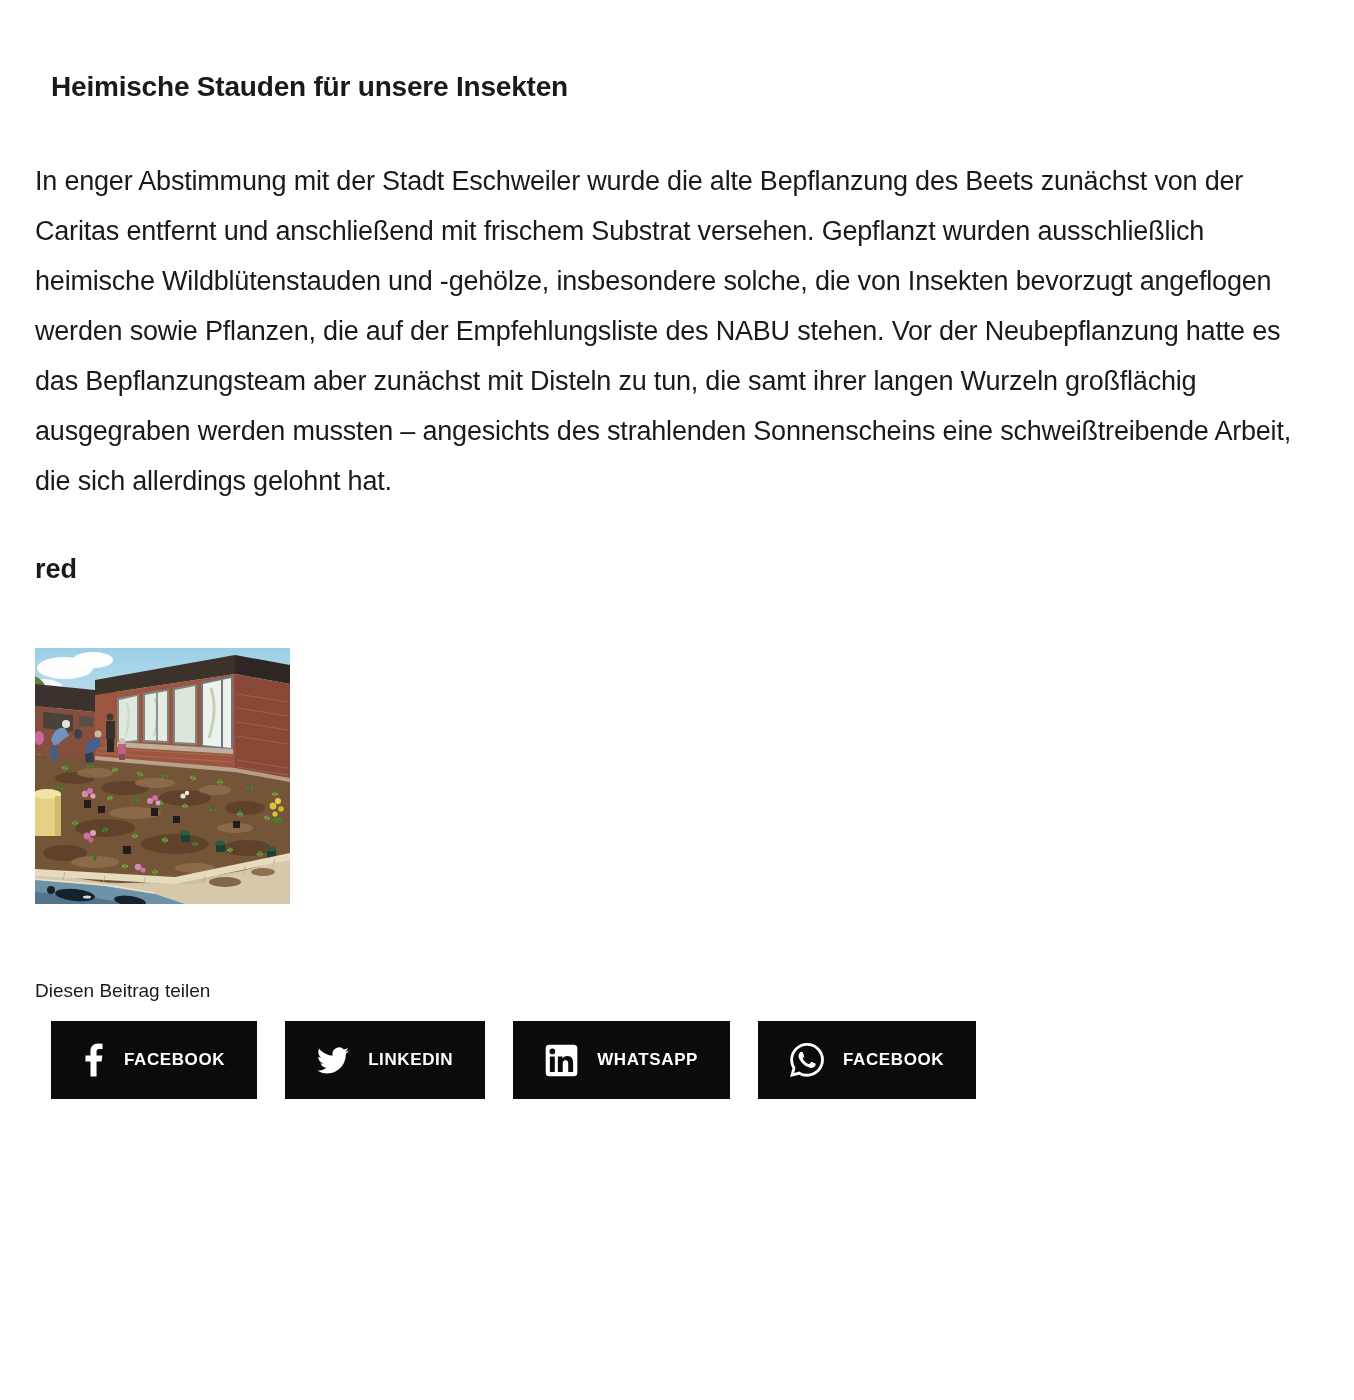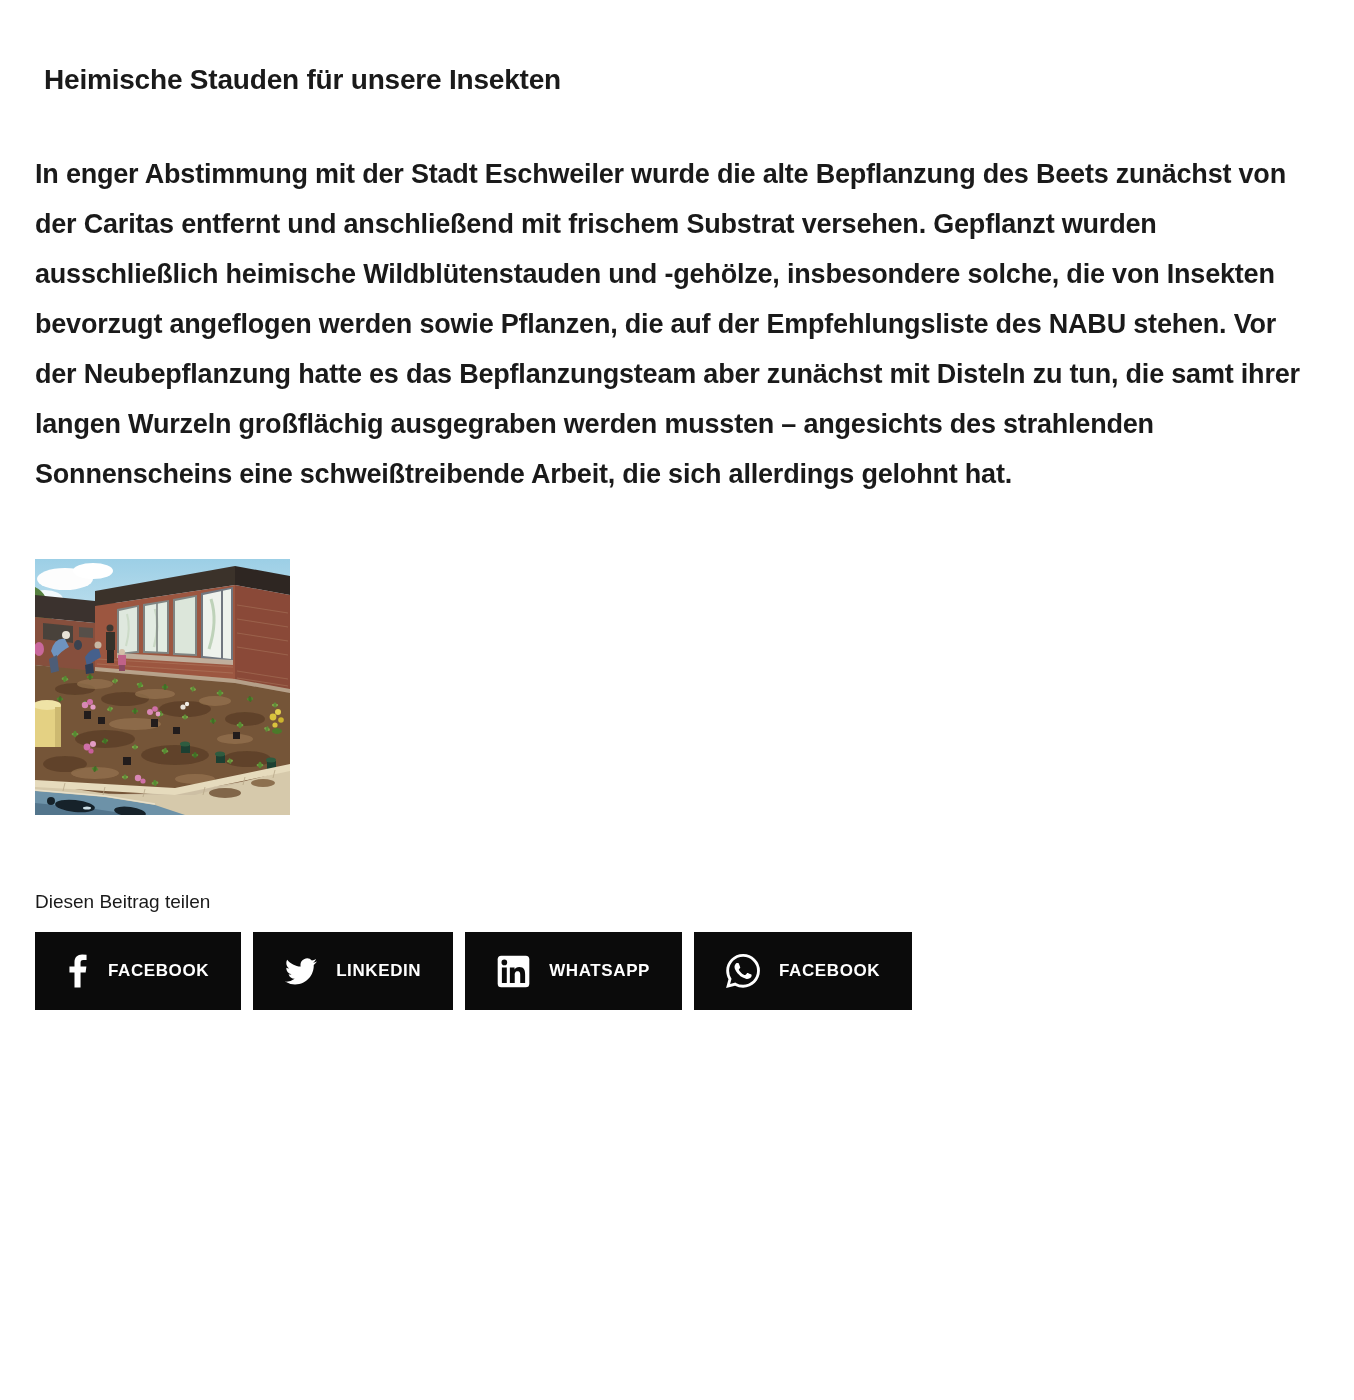--- a/index.html
+++ b/index.html
@@ -9,33 +9,33 @@
     min-height: 1400px;
     background: #ffffff;
     font-family: "Liberation Sans", sans-serif;
     color: #1a1a1a;
   }
   .page {
     padding: 52px 38px 60px 35px;
     max-width: 1354px;
   }
   .article-heading {
-    margin: 9px;
+    margin: 16px;
     font-size: 28px;
     line-height: 38px;
     font-weight: 700;
     letter-spacing: -0.2px;
   }
   .article-body {
     margin: 50px 0 0 0;
     max-width: 1280px;
     font-size: 27px;
     line-height: 50px;
     letter-spacing: -0.2px;
-    font-weight: 700;
+    font-weight: 400;
   }
   .article-author {
     margin: 44px 0 0 0;
     font-size: 27px;
     line-height: 38px;
     font-weight: 700;
   }
   .article-figure {
     margin: 60px 0 0 0;
     width: 255px;
@@ -59,38 +59,40 @@
   .share-btn {
     display: inline-flex;
     align-items: center;
     gap: 19px;
     height: 78px;
     padding: 0 32px;
     background: #0b0b0b;
     color: #ffffff;
     text-decoration: none;
     flex: 0 0 auto;
+    margin-left: 16px;
   }
   .share-btn .btn-label {
     font-size: 17px;
     font-weight: 700;
     letter-spacing: 0.6px;
     white-space: nowrap;
   }
   .share-icon { display: inline-flex; align-items: center; }
 </style>
 </head>
 <body>
 
 <main class="page">
 
   <h1 class="article-heading">Heimische Stauden für unsere Insekten</h1>
 
   <p class="article-body">In enger Abstimmung mit der Stadt Eschweiler wurde die alte Bepflanzung des Beets zunächst von der Caritas entfernt und anschließend mit frischem Substrat versehen. Gepflanzt wurden ausschließlich heimische Wildblütenstauden und -gehölze, insbesondere solche, die von Insekten bevorzugt angeflogen werden sowie Pflanzen, die auf der Empfehlungsliste des NABU stehen. Vor der Neubepflanzung hatte es das Bepflanzungsteam aber zunächst mit Disteln zu tun, die samt ihrer langen Wurzeln großflächig ausgegraben werden mussten – angesichts des strahlenden Sonnenscheins eine schweißtreibende Arbeit, die sich allerdings gelohnt hat.</p>
 
+  <p class="article-author">red</p>
 
   <figure class="article-figure" aria-label="Planting team setting wildflower perennials into a fresh soil bed in front of a brick building with large windows">
     <svg width="255" height="256" viewBox="0 0 255 256" role="img">
       <defs>
         <filter id="pblur" x="-5%" y="-5%" width="110%" height="110%">
           <feGaussianBlur stdDeviation="0.65"></feGaussianBlur>
         </filter>
         <linearGradient id="skyg" x1="0" y1="0" x2="0" y2="1">
           <stop offset="0" stop-color="#9ccfe6"></stop>
           <stop offset="1" stop-color="#e9f3f6"></stop>

